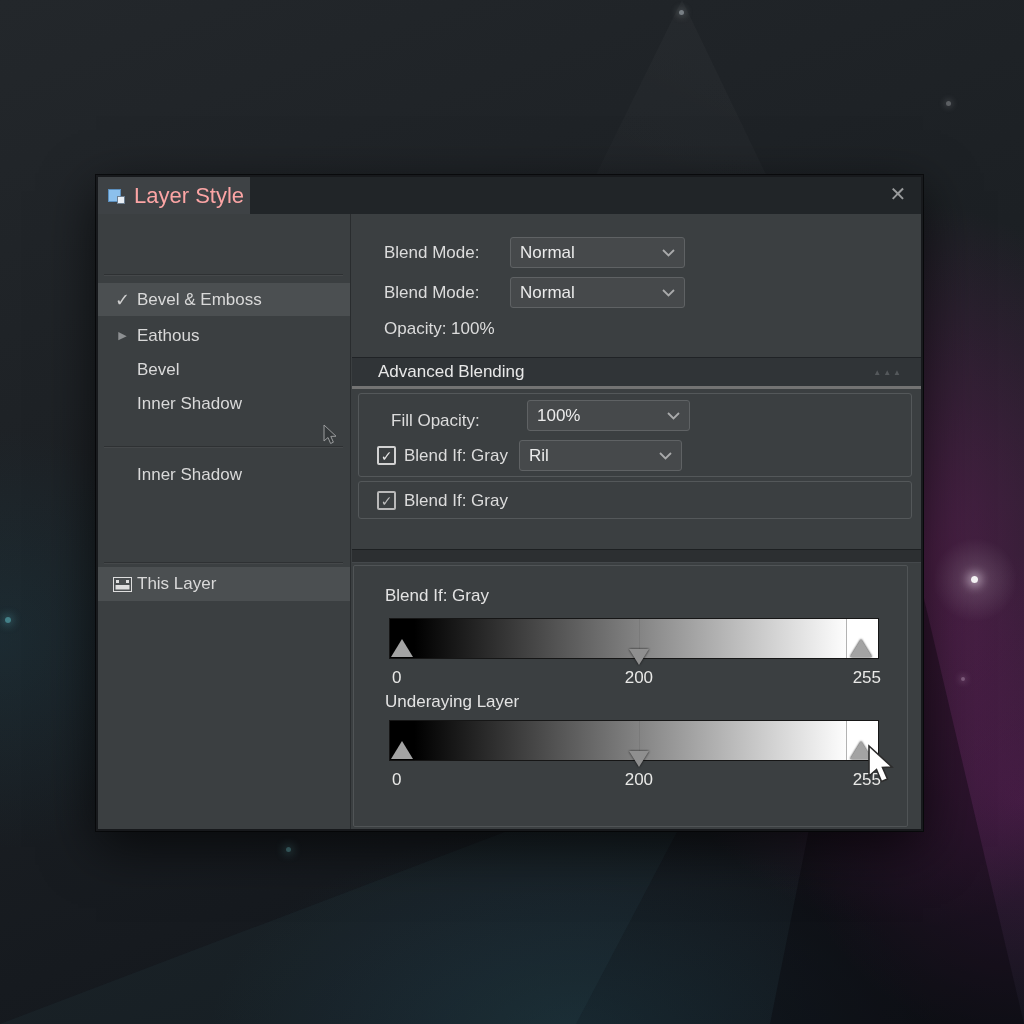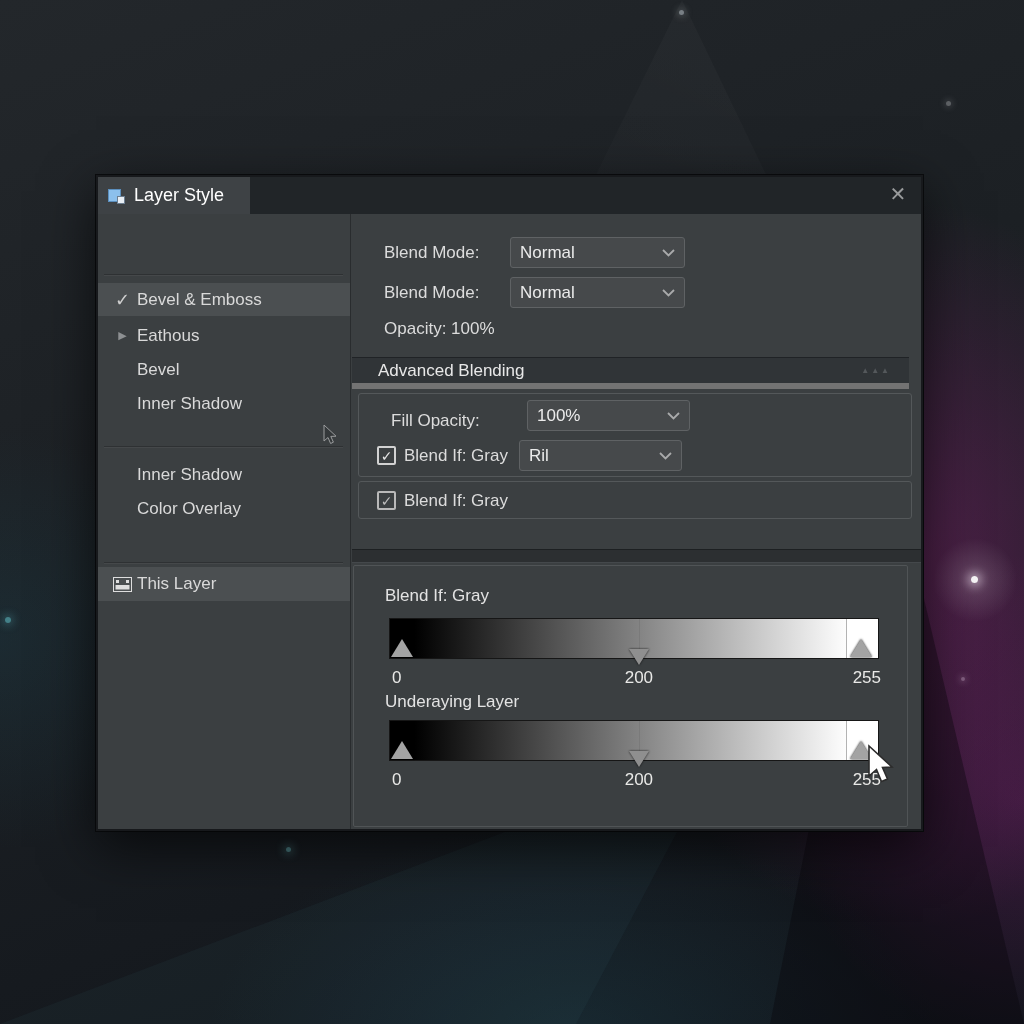--- a/index.html
+++ b/index.html
@@ -37,21 +37,21 @@
   #titlebar { position: relative; height: 37px; background: #212528; }
   #title-tab {
     position: absolute; left: 0; top: 0; width: 152px; height: 37px;
     background: #3e4245; display: flex; align-items: center; gap: 9px; padding-left: 10px;
   }
   .layers-icon { position: relative; width: 17px; height: 16px; flex: 0 0 auto; }
   .layers-icon .front { position: absolute; left: 0; top: 1px; width: 13px; height: 13px;
     background: #8cc0ec; border: 1px solid #5b8fbe; }
   .layers-icon .back  { position: absolute; right: 0; bottom: 0; width: 8px; height: 8px;
     background: #e9eff5; border: 1px solid #6c7e90; }
-  #title-text { color: #ffffff; font-size: 18px; }
+  #title-text { color: #fca5a5; font-size: 22px; }
   #close-btn {
     position: absolute; top: 4px; right: 10px; width: 26px; height: 26px;
     display: flex; align-items: center; justify-content: center;
     color: #999b9c; font-size: 20px;
   }
 
   #dlg-body { position: absolute; top: 37px; left: 0; right: 0; bottom: 0; }
 
   
   #sidebar { position: absolute; left: 0; top: 0; width: 253px; height: 100%;
@@ -78,22 +78,22 @@
     position: absolute; height: 31px; background: #46494b;
     border: 1px solid #5f6264; border-radius: 3px;
     display: flex; align-items: center; justify-content: space-between;
     padding: 0 9px; color: #ebebeb;
   }
   .chev { flex: 0 0 auto; margin-left: 8px; }
   #r-bm1 { top: 23px; left: 32px; }  #dd-bm1 { top: 23px; left: 158px; width: 175px; }
   #r-bm2 { top: 63px; left: 32px; }  #dd-bm2 { top: 63px; left: 158px; width: 175px; }
   #r-opacity { top: 101px; left: 32px; height: 28px; }
 
-  #adv-header { position: absolute; top: 143px; left: 0; right: 12px; height: 32px;
-    background: #303437; border-top: 1px solid #202326; border-bottom: 6px solid #737373;
+  #adv-header { position: absolute; top: 143px; left: 0; right: 0; height: 32px;
+    background: #303437; border-top: 1px solid #202326; border-bottom: 3px solid #737373;
     display: flex; align-items: center; color: #e8e8e8; }
   #adv-header .hdr-text { margin-left: 26px; }
   #adv-header .hdr-glyphs { position: absolute; right: 18px; color: #54585b;
     font-size: 8px; letter-spacing: 2px; }
 
   .adv-box { position: absolute; left: 6px; width: 554px;
     border: 1px solid #54585a; border-radius: 3px; }
   #adv-box1 { top: 179px; height: 84px; }
   #adv-box2 { top: 267px; height: 38px; }
   #fill-row-label { position: absolute; top: 6px; left: 32px; height: 31px; display: flex; align-items: flex-end; }
@@ -194,23 +194,20 @@
       </div>
       <div class="s-row" style="top:173px">
         <span class="s-label">Inner Shadow</span>
       </div>
 
       <div class="s-sep" style="top:232px"></div>
 
       <div class="s-row" style="top:244px">
         <span class="s-label">Inner Shadow</span>
       </div>
-      <div class="s-row" style="top:278px">
-        <span class="s-label">Color Overlay</span>
-      </div>
 
       <div class="s-sep" style="top:348px"></div>
 
       <div class="s-row s-sel" style="top:353px;height:34px">
         <span class="s-ico">
           <svg class="table-icon-svg" width="19" height="15" viewBox="0 0 19 15">
             <rect x="0.5" y="0.5" width="18" height="14" fill="none" stroke="#dedede"></rect>
             <rect x="2.5" y="8" width="14" height="4.5" fill="#dedede"></rect>
             <rect x="3" y="3" width="3" height="3" fill="#dedede"></rect>
             <rect x="13" y="3" width="3" height="3" fill="#dedede"></rect>

